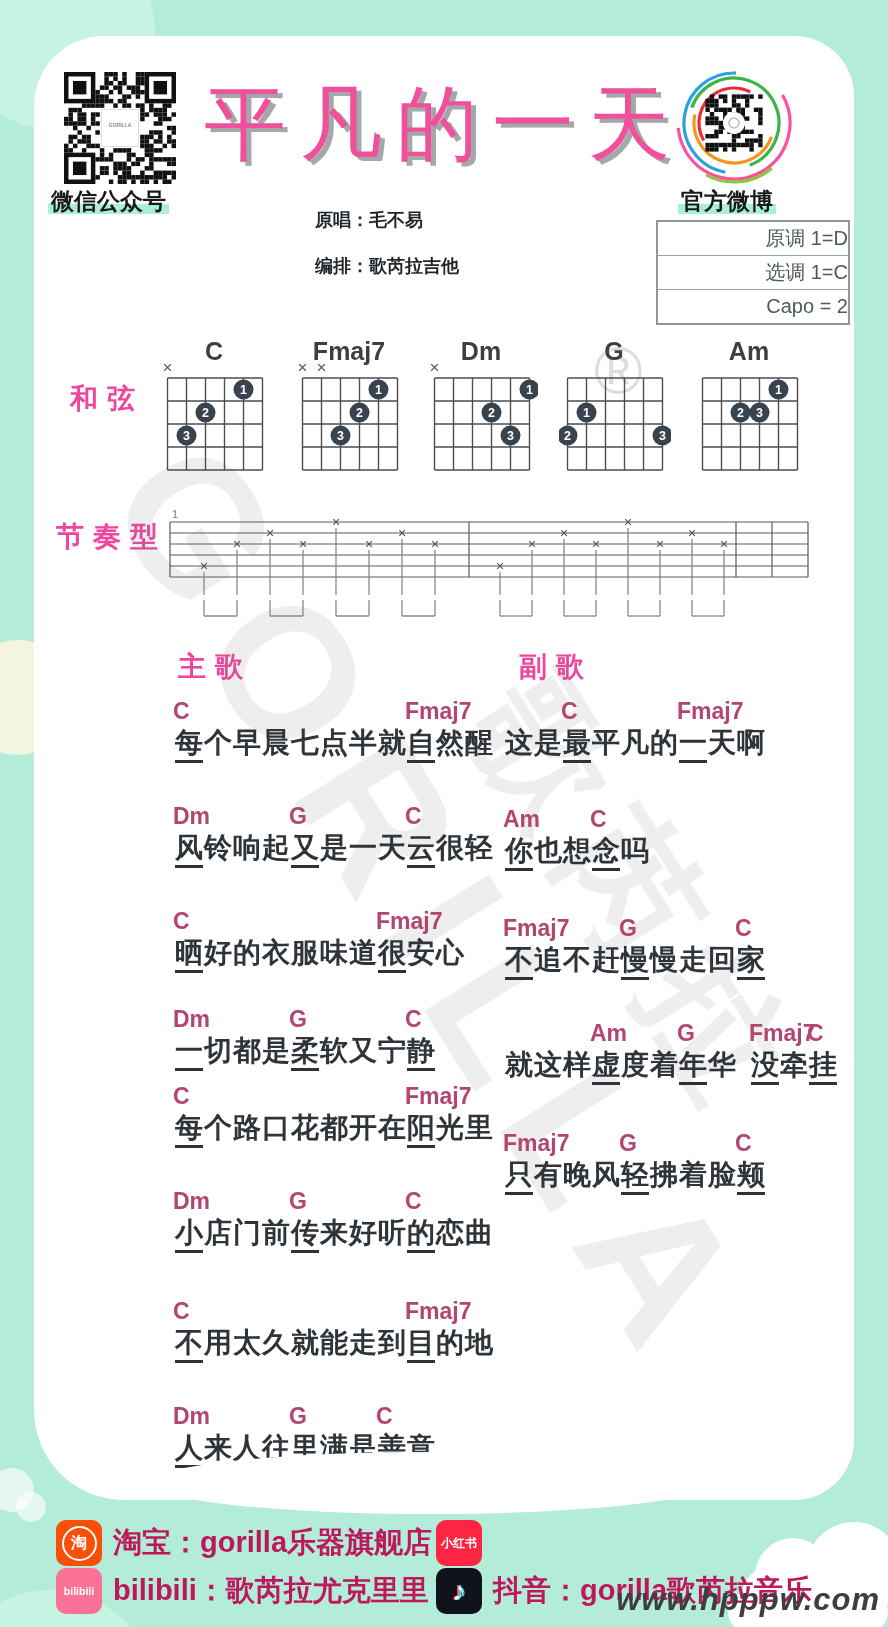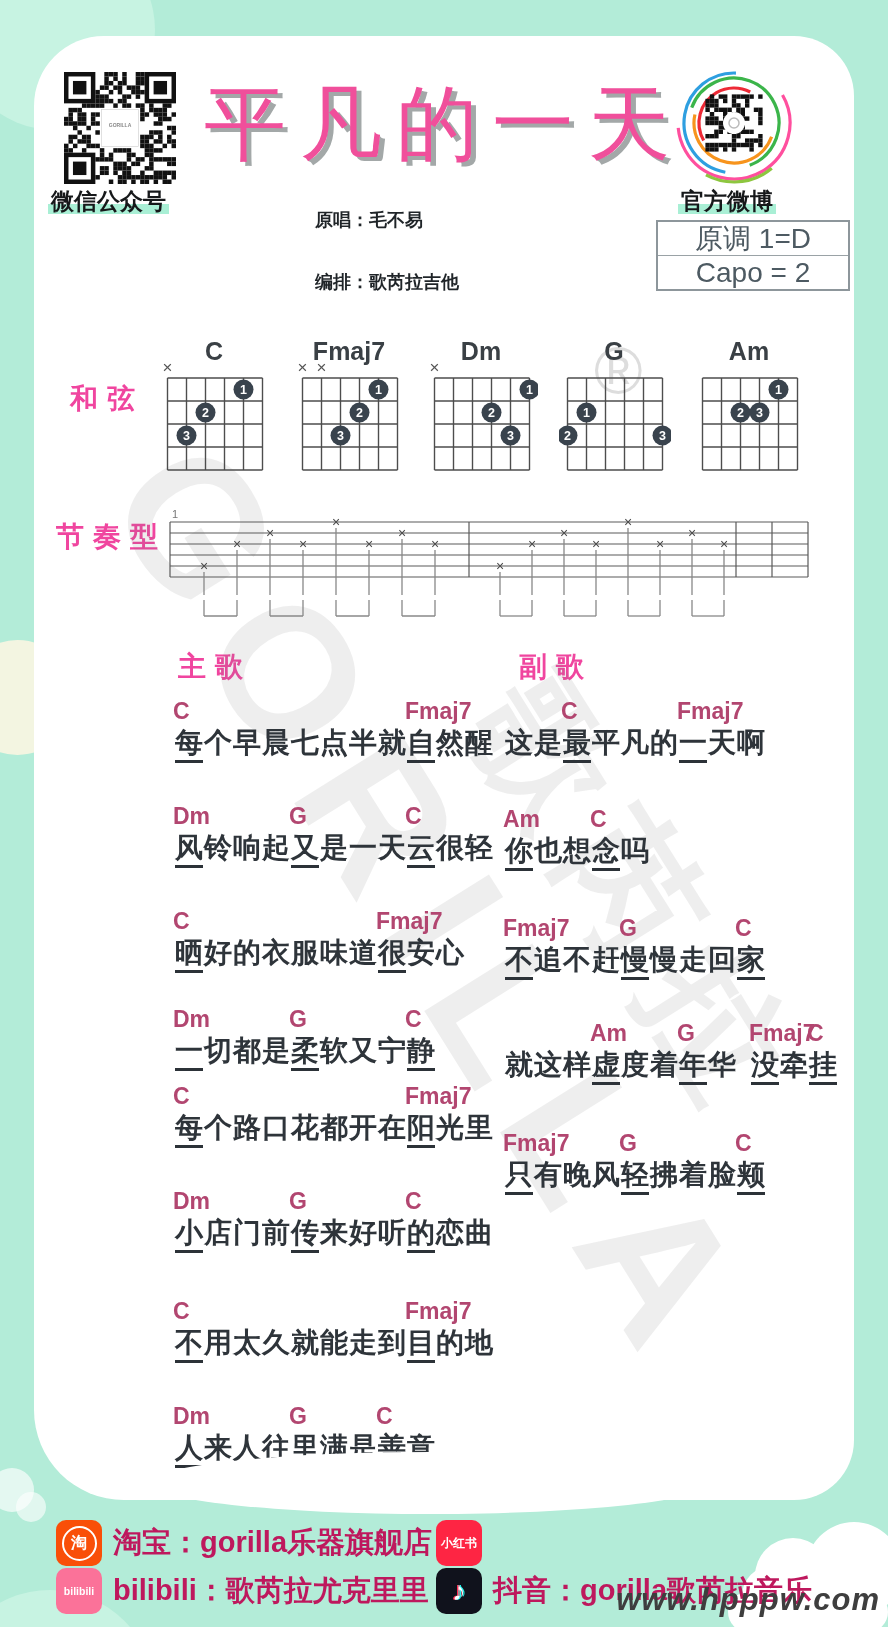--- a/index.html
+++ b/index.html
@@ -19,21 +19,21 @@
   .qr{position:absolute;}
   .qr-label{position:absolute;font-size:23px;font-weight:700;color:#16181a;white-space:nowrap;}
   .qr-label span{background:linear-gradient(transparent 60%,var(--mintbar,#a9efd5) 60%);padding:0 3px;text-align:center;}
   .sheet-title{
     position:absolute;left:150px;top:34px;width:520px;text-align:center;
     font-size:82px;font-weight:400;color:var(--pink-title,#f04f9b);
     letter-spacing:14px;white-space:nowrap;text-shadow:5px 4px 0 #a3a8a8;
   }
   .credit{position:absolute;left:281px;font-size:18px;font-weight:700;color:#1f2428;white-space:nowrap;}
   .key-box{position:absolute;left:622px;top:184px;width:190px;border:2px solid #8d969b;background:#fff;}
-  .key-row{height:33px;line-height:33px;text-align:center;font-size:28px;color:#4d5a62;border-top:1.5px solid #9aa2a6;}
+  .key-row{height:33px;line-height:33px;text-align:right;font-size:20px;color:#4d5a62;border-top:1.5px solid #9aa2a6;}
   .key-row:first-child{border-top:none;}
   
   .sec{position:absolute;font-weight:900;color:var(--pink,#f0459f);white-space:nowrap;}
   .sec.big{font-size:28px;letter-spacing:9px;}
   
   .lyric-line{position:absolute;padding-top:27px;white-space:nowrap;z-index:3;}
   .ch{display:inline-block;position:relative;font-size:28px;font-weight:700;color:#2e343a;
       margin-right:1px;line-height:1.15;}
   .ch.u{border-bottom:3px solid #2c3238;padding-bottom:1px;}
   .ch.sp{min-width:13px;}
@@ -385,23 +385,24 @@
         <rect x="37.8" y="89.2" width="4.4" height="4.4" fill="#111"></rect>
         <rect x="42.2" y="89.2" width="4.4" height="4.4" fill="#111"></rect>
         <rect x="51" y="89.2" width="4.4" height="4.4" fill="#111"></rect>
         <rect x="59.8" y="89.2" width="4.4" height="4.4" fill="#111"></rect>
         <rect x="77.4" y="89.2" width="4.4" height="4.4" fill="#111"></rect>
         <circle cx="62" cy="65" r="11" fill="#fff"></circle>
         <circle cx="62" cy="65" r="5" fill="none" stroke="#bbb" stroke-width="1.5"></circle>
       </svg></div>
     <div class="qr-label" style="left: 644px; top: 150px;"><span>官方微博</span></div>
     <div class="credit" style="top: 172px;"><span>原唱：</span><span>毛不易</span></div>
-    <div class="credit" style="top: 218px; margin-top: 16px;"><span>编排：</span><span>歌芮拉吉他</span></div>
+    <div class="credit" style="top: 218px;"><span>编排：</span><span>歌芮拉吉他</span></div>
     <div class="key-box">
       <div class="key-row">原调 1=D</div>
+      <div class="key-row">选调 1=C</div>
       <div class="key-row">Capo = 2</div>
     </div>
     <div class="wm" style="left: 400px; top: 870px; transform: translate(-50%, -50%) rotate(58deg); font-size: 185px; letter-spacing: 30px;">GORILLA</div>
     <div class="wm" style="left: 600px; top: 860px; transform: translate(-50%, -50%) rotate(58deg); font-size: 140px; letter-spacing: 20px;">歌芮拉</div>
     <div class="wm-reg" style="left: 560px; top: 296px;">®</div>
     <div class="sec big" style="left: 36px; top: 344px;">和弦</div>
     <div style="position: absolute; left: 125px; top: 298px; width: 112px; height: 142px; z-index: 3;"><svg width="112" height="142">
         <text x="55" y="26" font-size="25" font-weight="bold" text-anchor="middle" fill="#3a4045">C</text>
         <line x1="8.5" y1="44" x2="8.5" y2="136" stroke="#4d4d4d" stroke-width="1.4"></line>
         <line x1="27.5" y1="44" x2="27.5" y2="136" stroke="#4d4d4d" stroke-width="1.4"></line>

